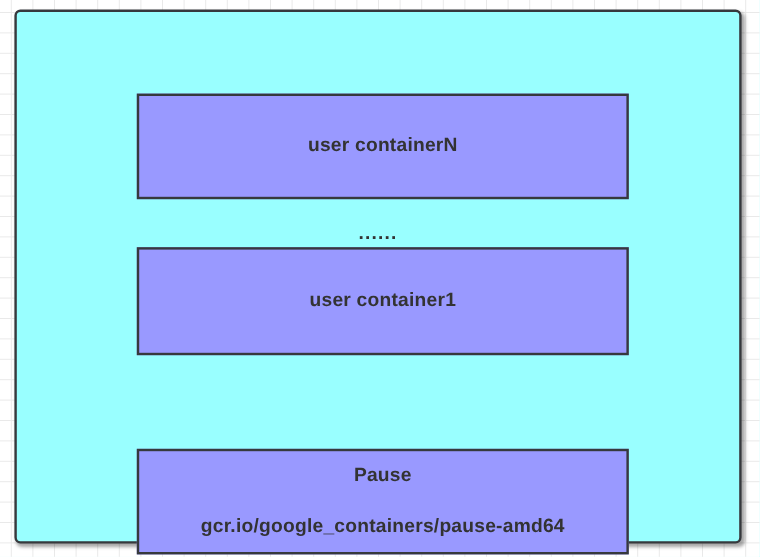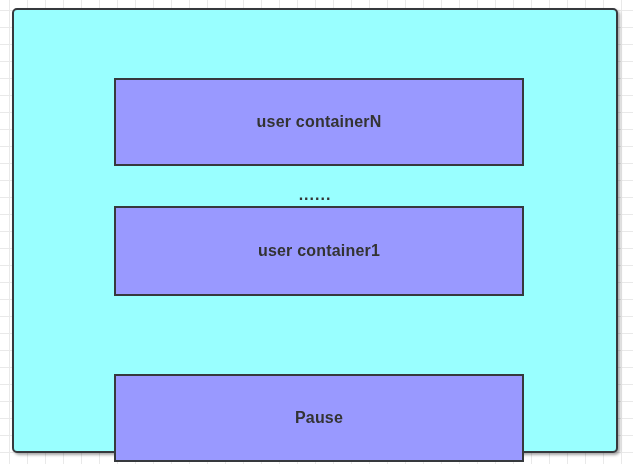--- a/index.html
+++ b/index.html
@@ -93,15 +93,16 @@
     </div>
 
     <div class="ellipsis">......</div>
 
     <div class="container-box box-1">
       <div class="row">user container1</div>
     </div>
 
     <div class="container-box box-pause">
       <div class="row">Pause</div>
+      <div class="row">gcr.io/google_containers/pause-amd64</div>
     </div>
   </div>
 </div>
 
 </body></html>

